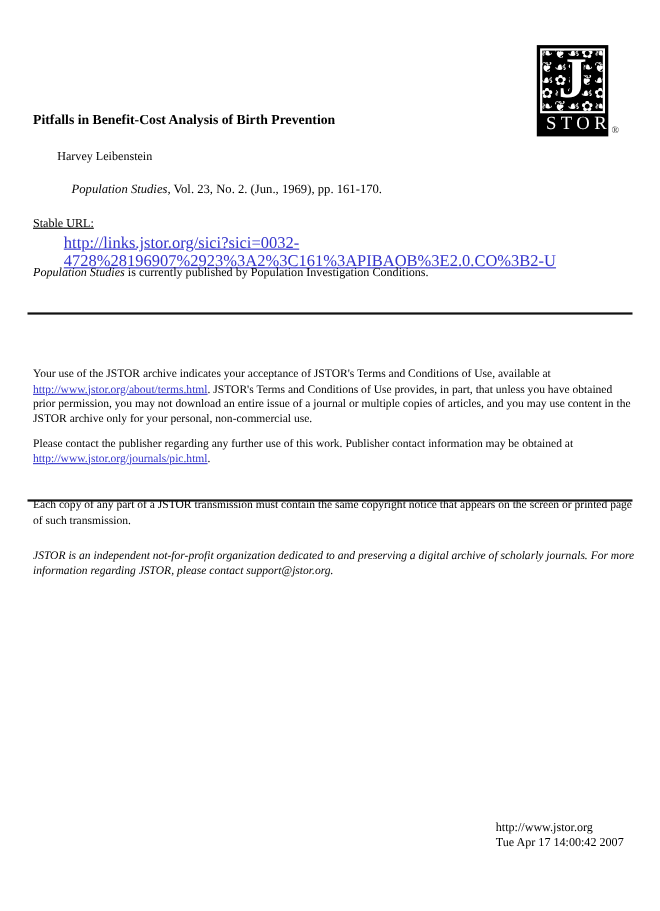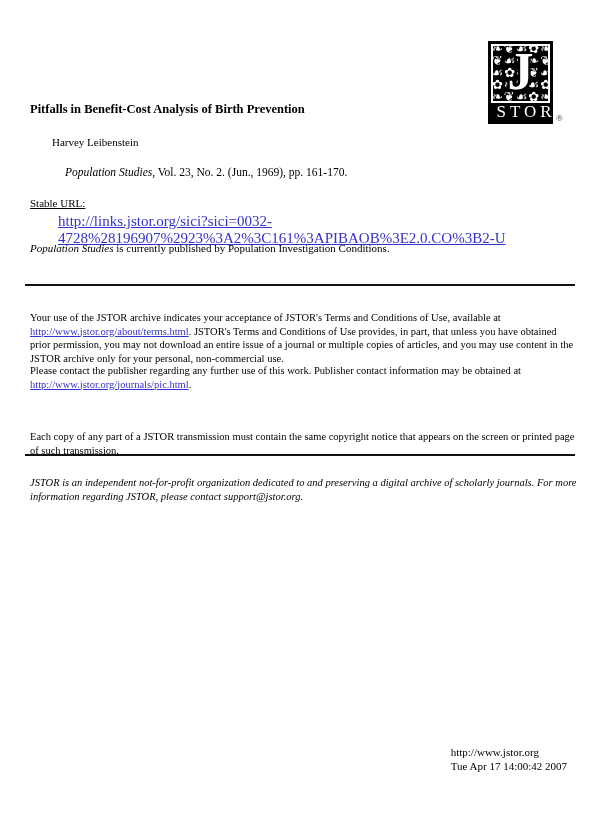--- a/index.html
+++ b/index.html
@@ -66,23 +66,24 @@
   .publisher-line { left: 30px; top: 242px; font-size: 11px; }
 
   .rule { left: 25px; width: 550px; height: 2px; background: #111111; }
   .rule-1 { top: 284px; }
   .rule-2 { top: 454px; }
 
   .para {
     left: 30px; width: 548px;
     font-size: 10.5px; line-height: 13.5px;
     text-align: left;
+    margin-top: 23px;
   }
   .para-terms   { top: 311px; }
-  .para-contact { top: 364px; }
+  .para-contact { top: 374px; }
   .para-copy    { top: 430px; }
   .para-about   { top: 476px; font-style: italic; }
 
   a.link, .link {
     color: #3333cc;
     text-decoration: underline;
     cursor: pointer;
   }
 
   .footer {

